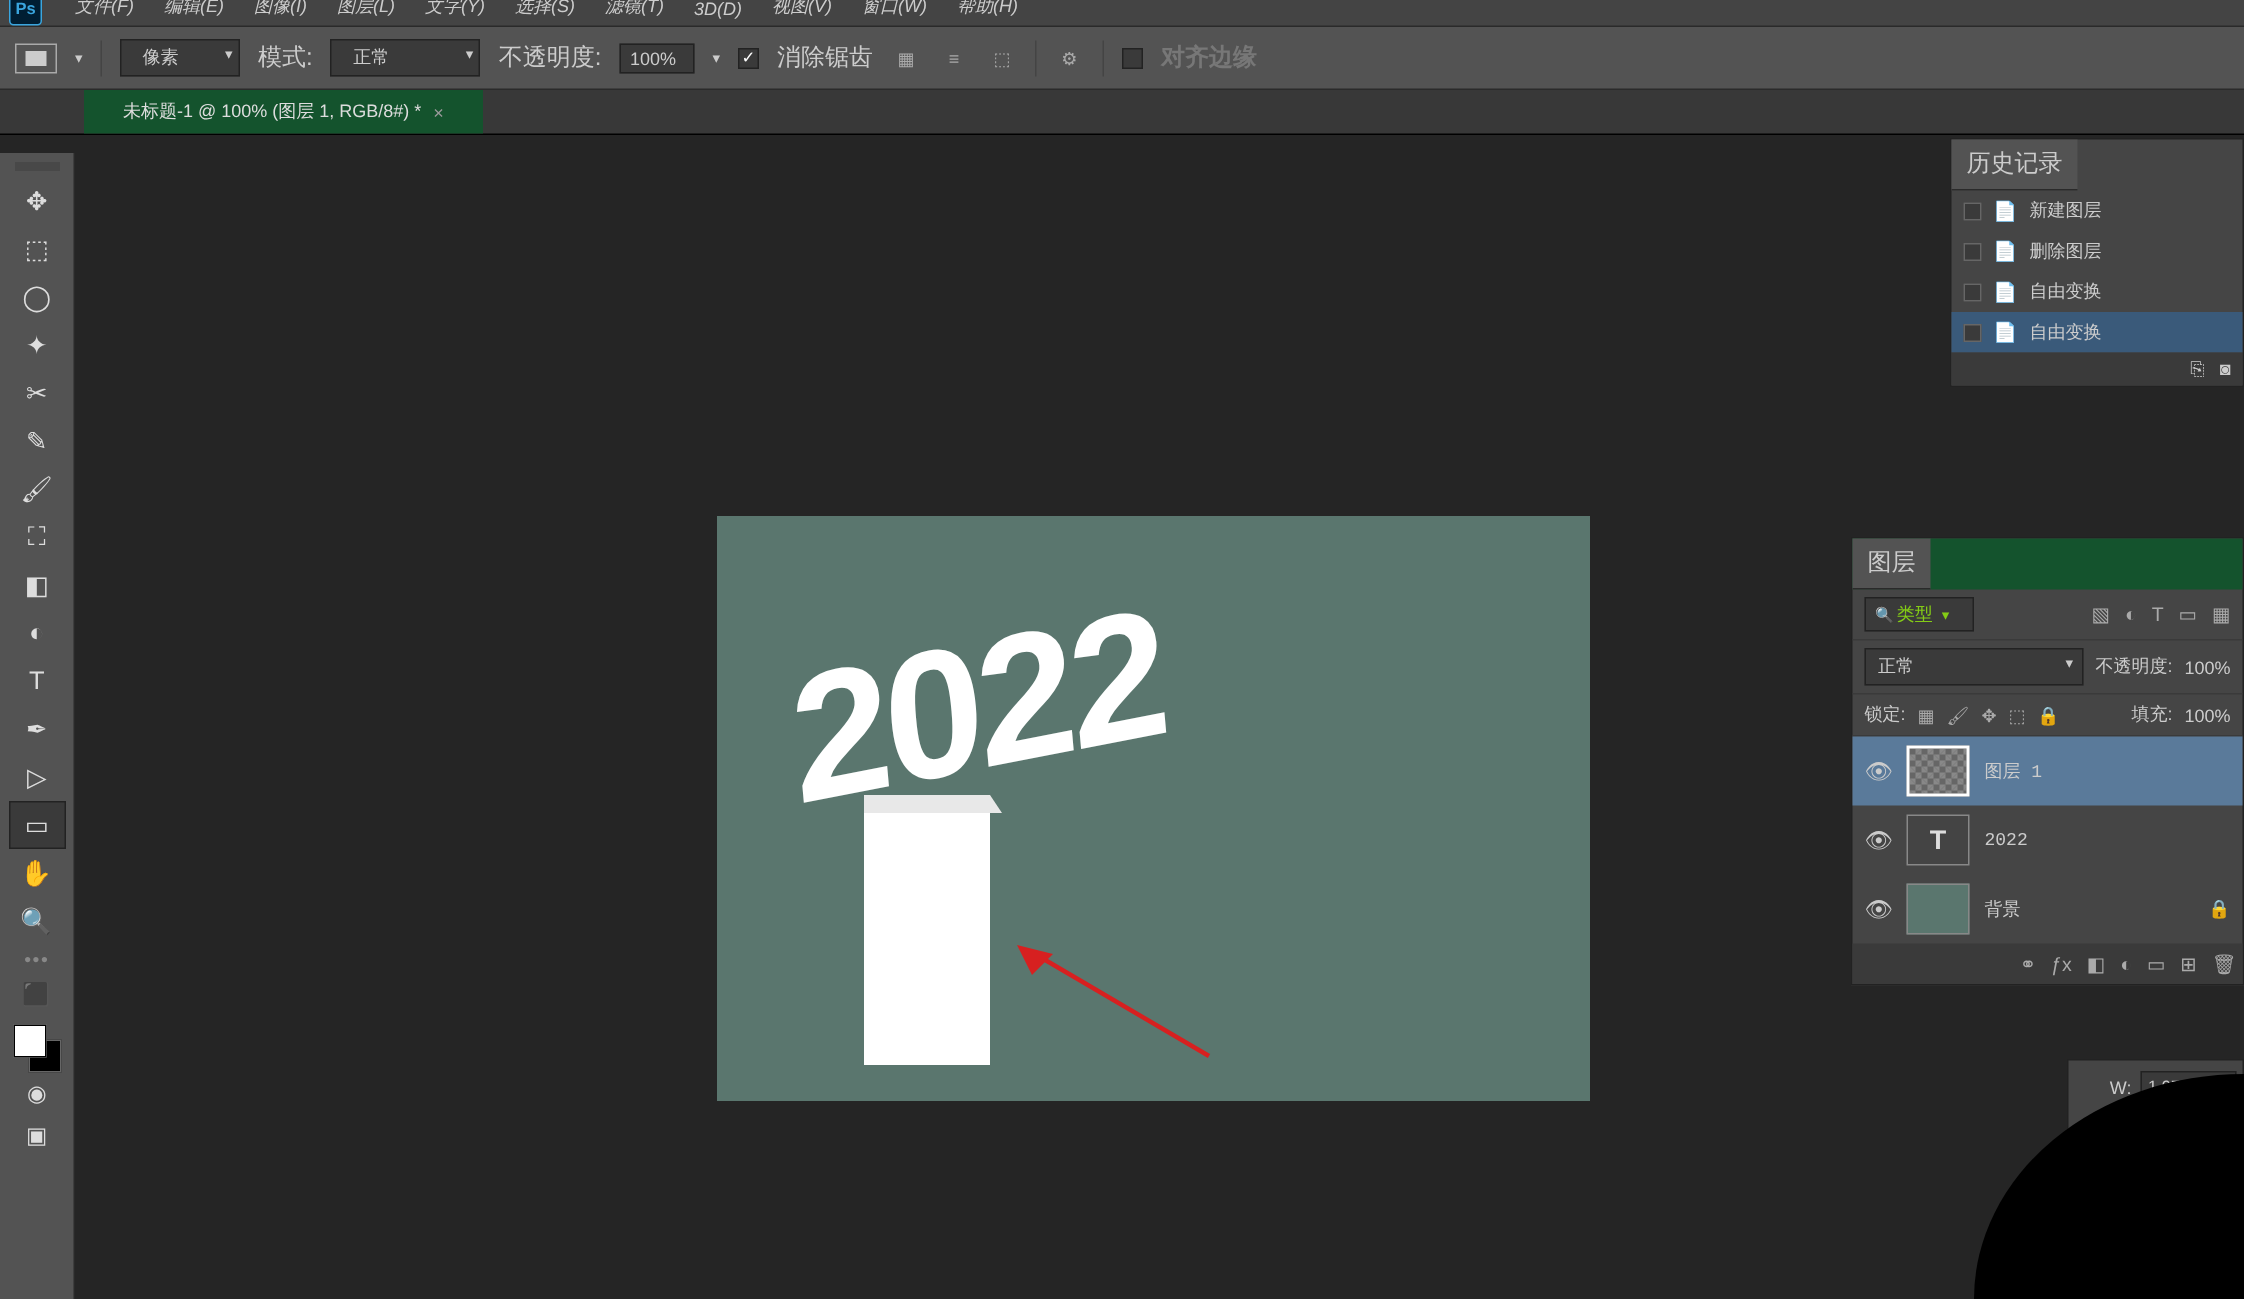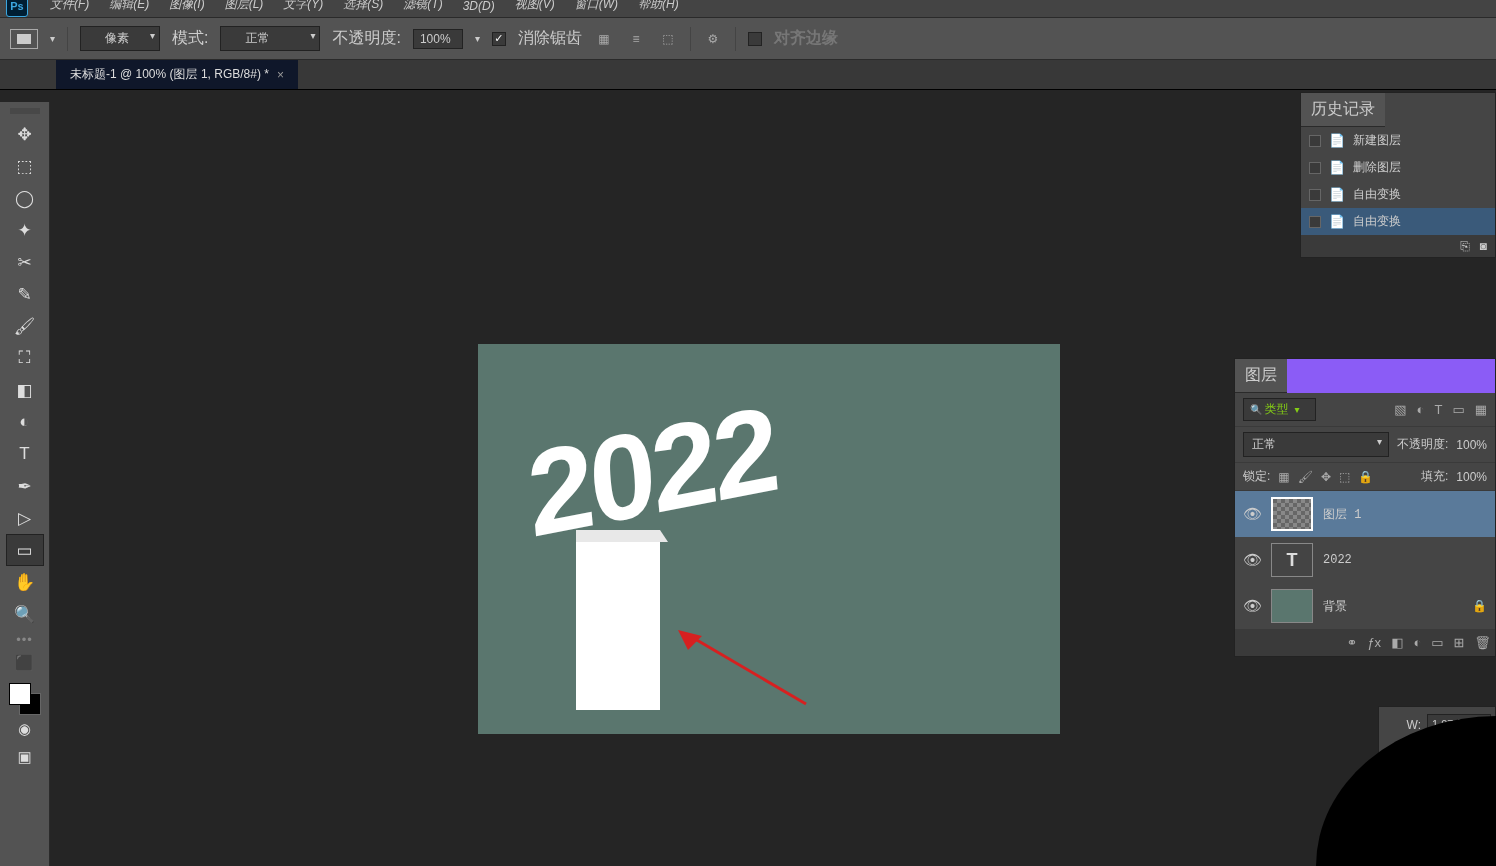--- a/index.html
+++ b/index.html
@@ -7,32 +7,32 @@
 
 
 .menubar { height: 18px; background: #444; display: flex; align-items: flex-end; padding: 0 6px; border-bottom: 1px solid #2a2a2a; }
 .ps-logo { width: 22px; height: 22px; background: #001e33; border: 1px solid #3aa6df; border-radius: 3px; display: flex; align-items: center; justify-content: center; color: #3aa6df; font-weight: bold; font-size: 11px; margin-right: 12px; }
 .menu-item { padding: 4px 10px; cursor: default; font-style: italic; }
 
 
 .options-bar { height: 42px; background: #535353; display: flex; align-items: center; padding: 0 10px; border-bottom: 1px solid #2a2a2a; gap: 12px; }
 .shape-preview { width: 28px; height: 20px; border: 1px solid #aaa; display: flex; align-items: center; justify-content: center; }
 .shape-preview .rect { width: 14px; height: 10px; background: #ccc; }
-.opt-dropdown { background: #3a3a3a; border: 1px solid #222; padding: 3px 20px 3px 24px; position: relative; min-width: 80px; font-size: 12px; }
+.opt-dropdown { background: #3a3a3a; border: 1px solid #222; padding: 3px 20px 3px 14px; position: relative; min-width: 80px; font-size: 12px; }
 .opt-dropdown::after { content: "▾"; position: absolute; right: 4px; font-size: 10px; }
 .opt-label { font-size: 16px; }
 .opt-input { background: #3a3a3a; border: 1px solid #222; padding: 2px 6px; width: 50px; font-size: 12px; color: #ccc; }
 .checkbox { width: 14px; height: 14px; background: #3a3a3a; border: 1px solid #222; display: inline-flex; align-items: center; justify-content: center; }
 .checkbox.checked::after { content: "✓"; font-size: 11px; color: #fff; }
 .opt-icon { width: 20px; height: 20px; display: flex; align-items: center; justify-content: center; color: #aaa; }
 .opt-separator { width: 1px; height: 24px; background: #444; }
 
 
 .tab-bar { height: 30px; background: #383838; display: flex; align-items: center; padding-left: 56px; border-bottom: 1px solid #000; }
-.doc-tab { background: #0f172a; padding: 6px 14px; display: flex; align-items: center; gap: 8px; font-size: 12px; color: #ddd; }
+.doc-tab { background: #14532d; padding: 6px 26px; display: flex; align-items: center; gap: 8px; font-size: 12px; color: #ddd; }
 .tab-close { font-size: 12px; color: #999; }
 
 
 .toolbox { position: absolute; left: 0; top: 102px; width: 50px; bottom: 0; background: #535353; border-right: 1px solid #2a2a2a; display: flex; flex-direction: column; align-items: center; padding-top: 6px; }
 .tool-grip { width: 30px; height: 6px; background: #484848; margin-bottom: 4px; }
 .tool { width: 38px; height: 32px; display: flex; align-items: center; justify-content: center; color: #ddd; font-size: 17px; cursor: default; }
 .tool.active { background: #3a3a3a; border: 1px solid #222; }
 .tool-dots { color: #888; font-size: 13px; letter-spacing: 1px; padding: 2px 0; }
 .swatches { margin-top: 6px; position: relative; width: 32px; height: 32px; }
 .swatch-fg { position: absolute; width: 22px; height: 22px; background: #fff; border: 1px solid #000; top: 0; left: 0; z-index: 2; }
@@ -54,21 +54,21 @@
 .panel-tab { background: #535353; padding: 6px 10px; display: inline-block; border-bottom: 1px solid #2a2a2a; font-size: 16px; }
 .history-list { }
 .history-item { display: flex; align-items: center; padding: 5px 8px; gap: 8px; }
 .history-item.active { background: #3a5a7a; }
 .history-chk { width: 12px; height: 12px; background: #3a3a3a; border: 1px solid #666; }
 .history-icon { width: 16px; height: 16px; display: flex; align-items: center; justify-content: center; font-size: 13px; color: #ccc; }
 .panel-footer { display: flex; justify-content: flex-end; padding: 4px 8px; gap: 10px; background: #3a3a3a; }
 
 
 .layers-panel { position: absolute; top: 358px; right: 0; width: 262px; background: #454545; border: 1px solid #222; }
-.layers-panel .panel-tab-row { background: #8b5cf6; }
+.layers-panel .panel-tab-row { background: #14532d; }
 .panel-row { display: flex; align-items: center; padding: 5px 8px; gap: 8px; border-bottom: 1px solid #3a3a3a; }
 .filter-select { background: #3a3a3a; border: 1px solid #222; padding: 2px 16px 2px 6px; font-size: 12px; color: #84cc16; position: relative; }
 .filter-select::before { content: "🔍"; font-size: 10px; margin-right: 2px; }
 .filter-select::after { content: "▾"; font-size: 10px; margin-left: 6px; }
 .filter-icons { display: flex; gap: 10px; margin-left: auto; color: #aaa; font-size: 13px; }
 .blend-select { background: #3a3a3a; border: 1px solid #222; padding: 3px 12px 3px 8px; font-size: 12px; color: #ccc; position: relative; flex: 1; }
 .blend-select::after { content: "▾"; position: absolute; right: 6px; font-size: 10px; }
 .lock-icons { display: flex; gap: 8px; color: #aaa; font-size: 12px; }
 .layer-item { display: flex; align-items: center; padding: 6px 8px; gap: 10px; }
 .layer-item.active { background: #5a7a9a; }

